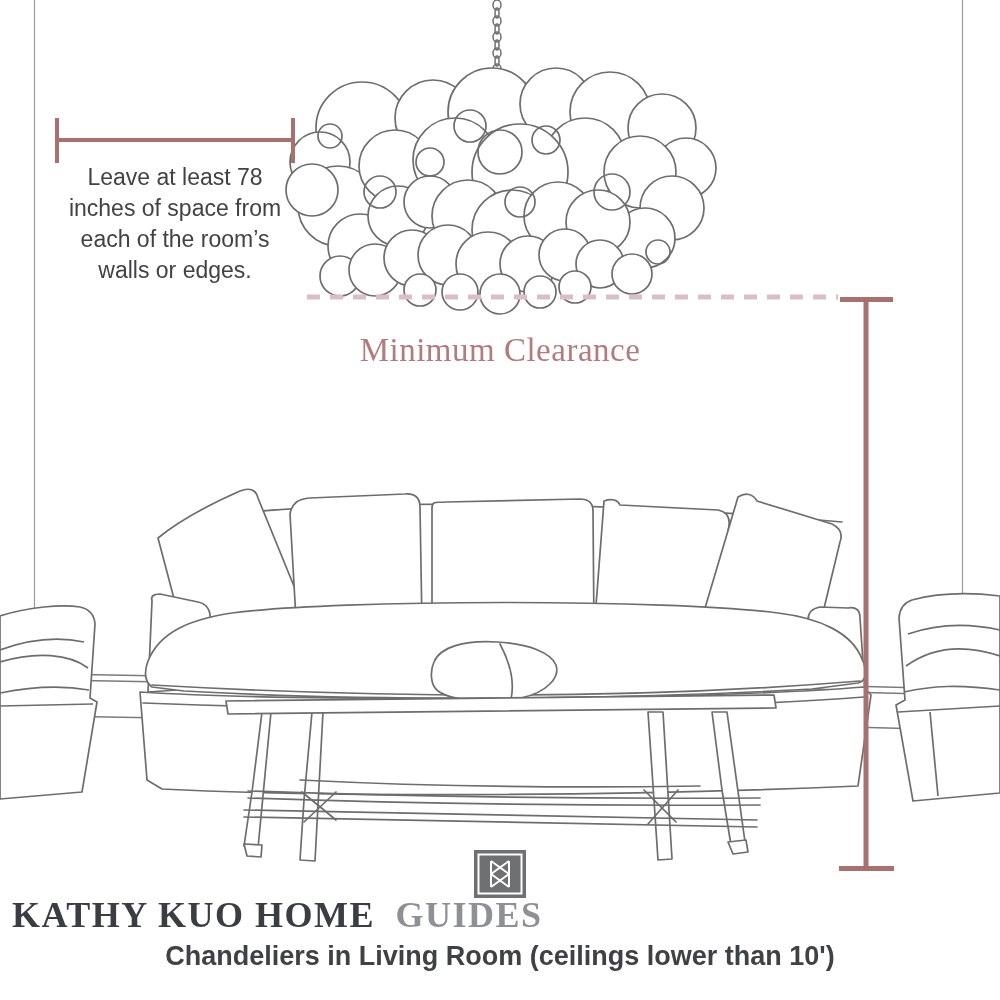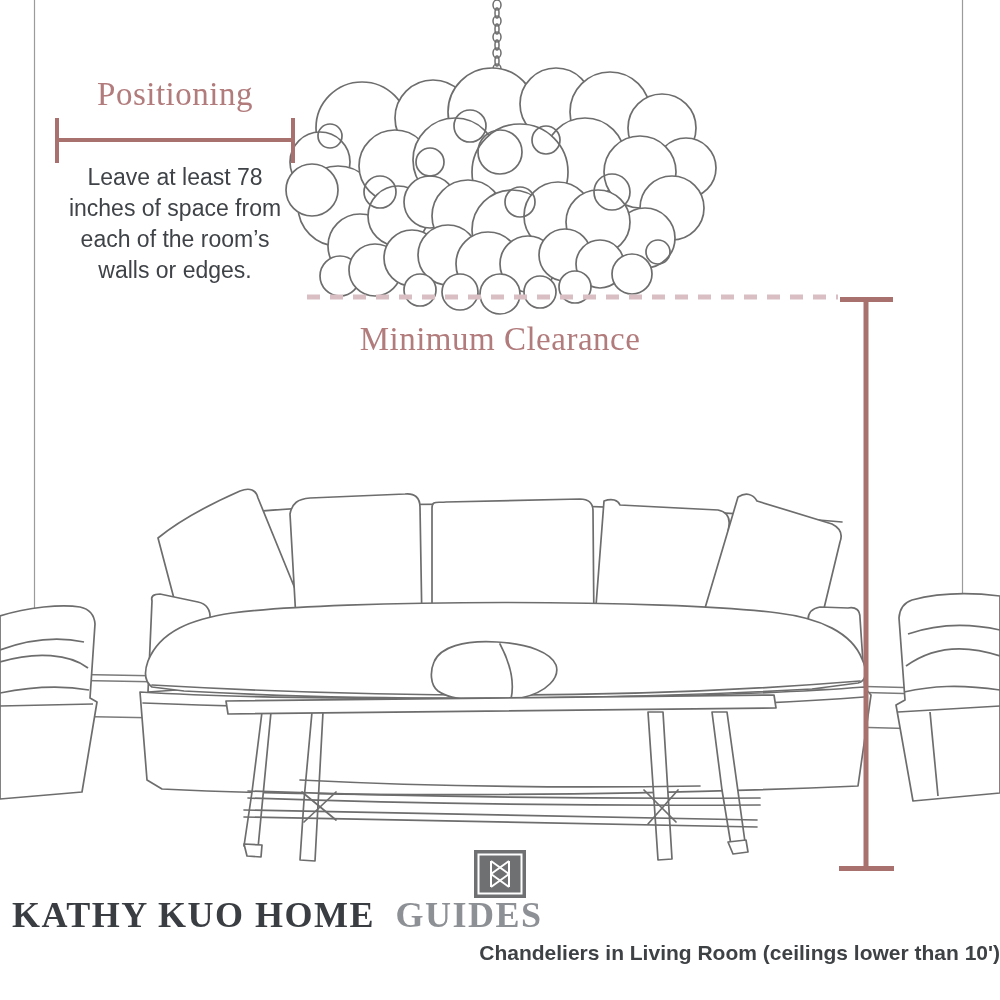--- a/index.html
+++ b/index.html
@@ -5,28 +5,28 @@
   html,body{margin:0;padding:0;background:#ffffff;}
   #canvas{position:relative;width:1000px;height:1000px;background:#ffffff;overflow:hidden;
           font-family:"Liberation Sans",sans-serif;color:#3f4347;}
   #art{position:absolute;left:0;top:0;}
   .heading{position:absolute;font-family:"Liberation Serif","DejaVu Serif",serif;
            color:#b27b7c;font-size:33px;font-weight:400;text-align:center;letter-spacing:.5px;}
   .body-text{position:absolute;font-size:23px;line-height:31px;text-align:center;
              color:#3f4347;white-space:pre-line;}
   #positioning-title{left:50px;top:76px;width:250px;}
   #positioning-desc{left:30px;top:162px;width:290px;}
-  #clearance-title{left:310px;top:321px;width:380px;}
+  #clearance-title{left:310px;top:332px;width:380px;}
   #clearance-desc{left:310px;top:383px;width:380px;}
   #brand-row{position:absolute;left:0;top:894px;width:1000px;text-align:left;
              font-family:"Liberation Serif","DejaVu Serif",serif;font-size:36px;font-weight:700;
              letter-spacing:1.5px;color:#3a3e42;padding-left:12px;}
   #brand-suffix{color:#8d9094;margin-left:10px;font-weight:700;}
-  #caption{position:absolute;left:0;top:941px;width:1000px;text-align:right;
-           font-size:21px;font-weight:600;color:#3e4245;}
+  #caption{position:absolute;left:0;top:941px;width:1000px;text-align:center;
+           font-size:27px;font-weight:600;color:#3e4245;}
   #logo{position:absolute;left:474px;top:850px;}
 </style>
 </head>
 <body>
 
 <div id="canvas">
 
   <svg id="art" width="1000" height="1000" viewBox="0 0 1000 1000">
 
     <g stroke="#9b9b9b" stroke-width="1.2" fill="none">
@@ -177,21 +177,20 @@
       <line x1="293" y1="118" x2="293" y2="163"></line>
     </g>
     <line x1="307" y1="297" x2="838" y2="297" stroke="#d9bfc4" stroke-width="5" stroke-dasharray="13 10"></line>
     <g stroke="#a9716e" stroke-width="5" fill="none">
       <line x1="840" y1="299.5" x2="893" y2="299.5"></line>
       <line x1="866" y1="299" x2="866" y2="868"></line>
       <line x1="839" y1="868.5" x2="894" y2="868.5"></line>
     </g>
   </svg>
 
-  <div id="positioning-title" class="heading">Positioning</div>
   <div id="positioning-desc" class="body-text">Leave at least 78
 inches of space from
 each of the room’s
 walls or edges.</div>
 
   <div id="clearance-title" class="heading">Minimum Clearance</div>
 
   <svg id="logo" width="52" height="48" viewBox="0 0 52 48">
     <rect x="0" y="0" width="52" height="48" fill="#6e7072"></rect>
     <rect x="4.5" y="4.5" width="43" height="39" fill="none" stroke="#ffffff" stroke-width="2"></rect>

